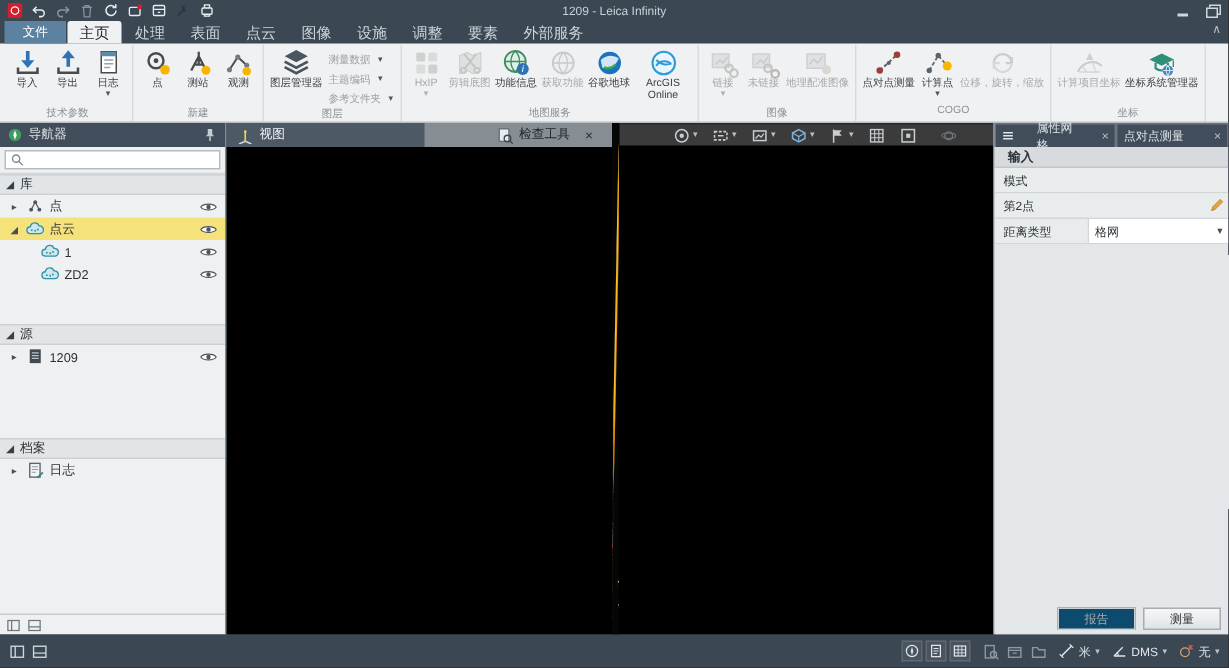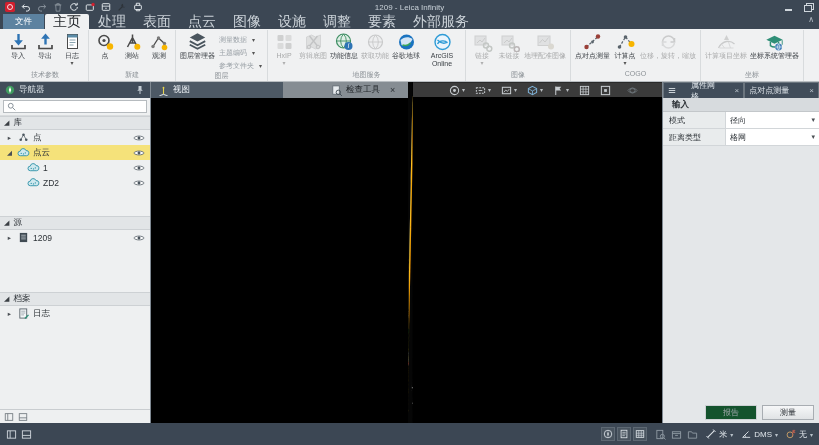--- a/index.html
+++ b/index.html
@@ -16,21 +16,21 @@
   .win-title{position:absolute;left:0;right:0;text-align:center;font-size:8px;color:#c9d1d8;pointer-events:none;}
   .win-ctrls{margin-left:auto;display:flex;gap:10px;align-items:center;}
   .wc{width:10px;height:9px;position:relative;cursor:pointer;}
   .wc-min::after{content:"";position:absolute;left:1px;bottom:1px;width:7px;height:2px;background:#cfd6dc;}
   .wc-restore::before{content:"";position:absolute;right:0;top:0;width:6px;height:5px;border:1px solid #cfd6dc;}
   .wc-restore::after{content:"";position:absolute;left:0;bottom:0;width:6px;height:5px;border:1px solid #cfd6dc;background:#3c4754;}
 
   
   .tabrow{height:15px;display:flex;align-items:stretch;padding-left:3px;position:relative;flex:0 0 auto;}
   .ftab{background:#5c82a0;color:#fff;font-size:8.5px;padding:0 12px;display:flex;align-items:center;cursor:pointer;text-align:center;}
-  .tab{color:#ccd3d9;font-size:14px;padding:0 8px;display:flex;align-items:center;margin-left:1px;cursor:pointer;}
+  .tab{color:#ccd3d9;font-size:10px;padding:0 8px;display:flex;align-items:center;margin-left:1px;cursor:pointer;}
   .tab.active{background:#f0f1f2;color:#23272b;border-radius:2px 2px 0 0;}
   .ribbon-collapse{position:absolute;right:5px;top:1px;color:#b6bec6;font-size:8px;cursor:pointer;}
 
   
   .ribbon{height:53px;background:#f0f1f2;display:flex;align-items:stretch;padding:1px 2px 0;
           border-bottom:1px solid #b9bec2;overflow:hidden;flex:0 0 auto;}
   .rgroup{display:flex;flex-direction:column;border-right:1px solid #d8dbdd;padding:1px 3px 0;}
   .gbtns{flex:1;display:flex;align-items:flex-start;gap:1px;}
   .rbtn{display:flex;flex-direction:column;align-items:center;min-width:26px;padding:1px 1px 0;
         font-size:7px;color:#3a3f44;text-align:center;cursor:pointer;line-height:1.15;}
@@ -100,21 +100,21 @@
   .prow{height:17px;display:flex;border-bottom:1px solid #d2d6d9;background:#e9eced;flex:0 0 auto;}
   .plab{width:62px;display:flex;align-items:center;padding-left:6px;font-size:8px;color:#2d3237;}
   .pval{flex:1;display:flex;align-items:center;background:#fff;border-left:1px solid #d2d6d9;padding:0 3px 0 4px;font-size:8px;color:#2d3237;cursor:pointer;}
   .pval.editcell{background:#e9eced;border-left:none;}
   .pvcaret{margin-left:auto;font-size:7px;color:#4a4f54;padding-right:1px;}
   .pencil{margin-left:auto;width:10px;height:10px;}
   .rp-fill{flex:1;background:#e4e7e9;}
   .rp-btns{height:21px;display:flex;justify-content:flex-end;align-items:center;gap:5px;padding:0 5px;background:#e4e7e9;flex:0 0 auto;}
   .rp-btn{min-width:52px;height:15px;font-size:8px;display:flex;align-items:center;justify-content:center;
           border:1px solid #a8adb2;background:linear-gradient(#f6f7f8,#e0e3e5);color:#2d3237;cursor:pointer;}
-  .rp-btn.dis{color:#a4aaaf;background:#14532d;border-color:#ccd0d3;}
+  .rp-btn.dis{color:#a4aaaf;background:#0c4a6e;border-color:#ccd0d3;}
 
   
   .statusbar{height:22px;background:#3c4754;display:flex;align-items:center;padding:0 6px;flex:0 0 auto;}
   .sb-left{display:flex;gap:4px;}
   .sb-left .icn{width:11px;height:11px;cursor:pointer;}
   .sb-right{margin-left:auto;display:flex;align-items:center;gap:8px;}
   .sb-view{display:flex;gap:2px;}
   .sb-btn{width:14px;height:14px;border:1px solid #5d6873;background:#49545f;display:flex;align-items:center;justify-content:center;cursor:pointer;}
   .sb-btn .icn{width:10px;height:10px;}
   .sb-dim{display:flex;gap:5px;}
@@ -838,23 +838,31 @@
         </div>
         <div class="rtab rtab2">
           <span>点对点测量</span>
           <span class="x">×</span>
         </div>
       </div>
       <div class="rp-section">输入</div>
       <div id="prows">
           <div class="prow">
             <div class="plab">模式</div>
-            <div class="pval">
-              <span>径向</span>
-              <span class="pvcaret">▾</span>
+          </div>
+          <div class="prow">
+            <div class="plab">第2点</div>
+            <div class="pval editcell">
+              <span></span>
+              <span class="pencil icn">
+                <svg viewBox="0 0 12 12">
+                  <path d="M2 10l1-3 6-6 2 2-6 6z" fill="#e8a33d" stroke="#b97f23" stroke-width="0.6"></path>
+                  <path d="M2 10l3-1" stroke="#b97f23" stroke-width="0.6"></path>
+                </svg>
+              </span>
             </div>
           </div>
           <div class="prow">
             <div class="plab">距离类型</div>
             <div class="pval">
               <span>格网</span>
               <span class="pvcaret">▾</span>
             </div>
           </div>
         </div>

